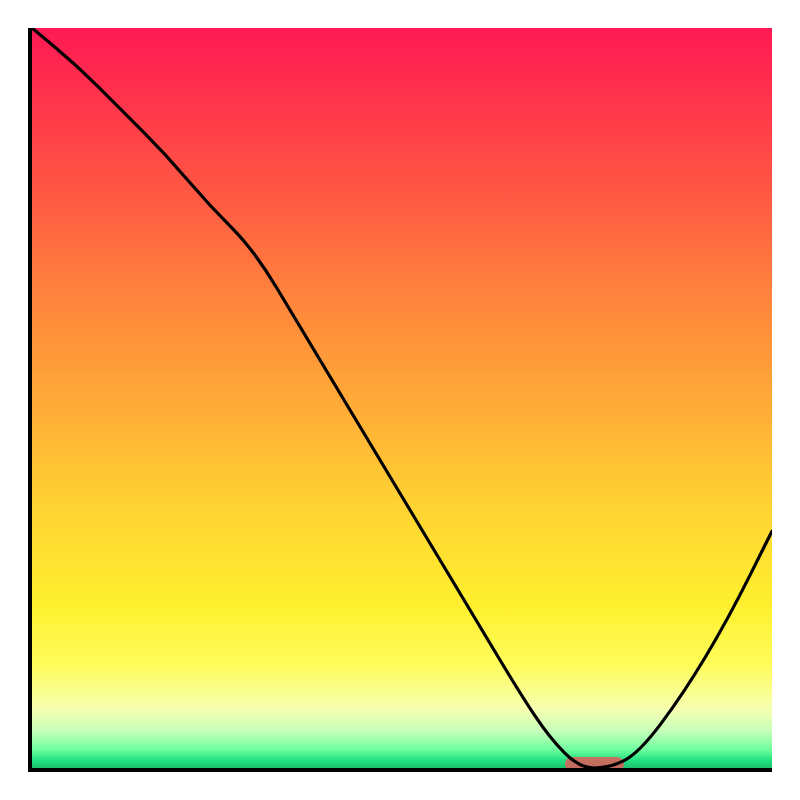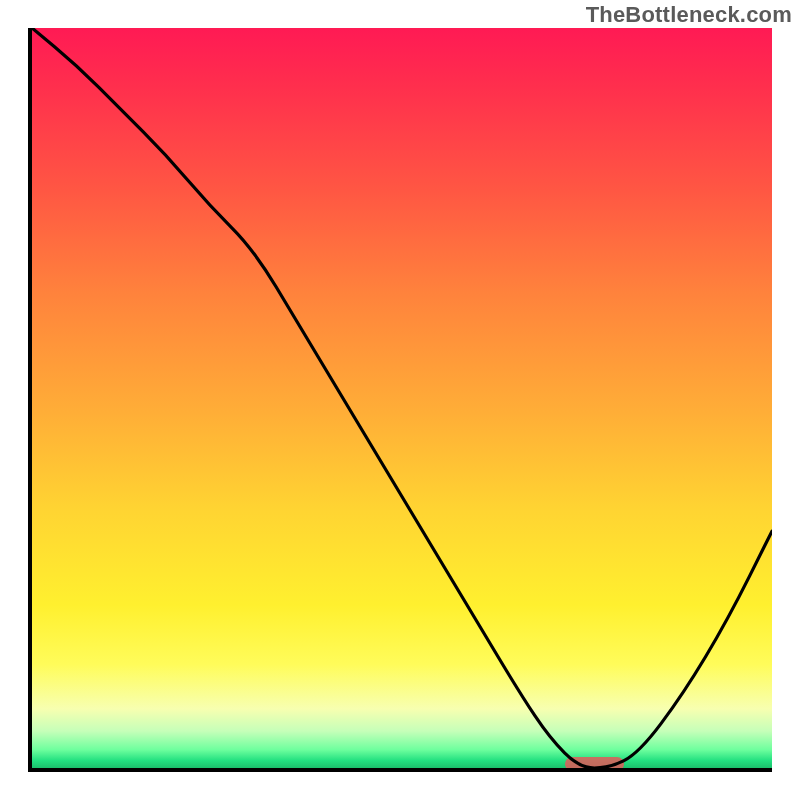--- a/index.html
+++ b/index.html
@@ -71,21 +71,20 @@
     inset: 0;
     width: 100%;
     height: 100%;
   }
 </style>
 </head>
 <body>
 
 <div class="chart-wrap">
 
-  <div class="watermark">TheBottleneck.com</div>
 
   <div class="plot-area">
     <div class="gradient"></div>
 
     <div class="marker" id="marker" style="left: 532.8px; width: 59.2px; top: 729.3px;"></div>
 
     <svg class="curve" viewBox="0 0 740 740" preserveAspectRatio="none">
       <path id="curve-path" d="M 0.0 0.0 Q 0.0 0.0 22.2 18.5 Q 44.4 37.0 66.6 59.2 Q 88.8 81.4 111.0 103.6 Q 133.2 125.8 155.4 151.7 Q 177.6 177.6 199.8 199.8 Q 222.0 222.0 244.2 259.0 Q 266.4 296.0 288.6 333.0 Q 310.8 370.0 333.0 407.0 Q 355.2 444.0 377.4 481.0 Q 399.6 518.0 421.8 555.0 Q 444.0 592.0 466.2 629.0 Q 488.4 666.0 503.2 688.2 Q 518.0 710.4 532.8 725.2 Q 547.6 740.0 562.4 740.0 Q 577.2 740.0 592.0 732.6 Q 606.8 725.2 629.0 695.6 Q 651.2 666.0 673.4 629.0 Q 695.6 592.0 717.8 547.6 T 740.0 503.2" fill="none" stroke="#000" stroke-width="3.2" stroke-linejoin="round" stroke-linecap="round"></path>
     </svg>
   </div>

